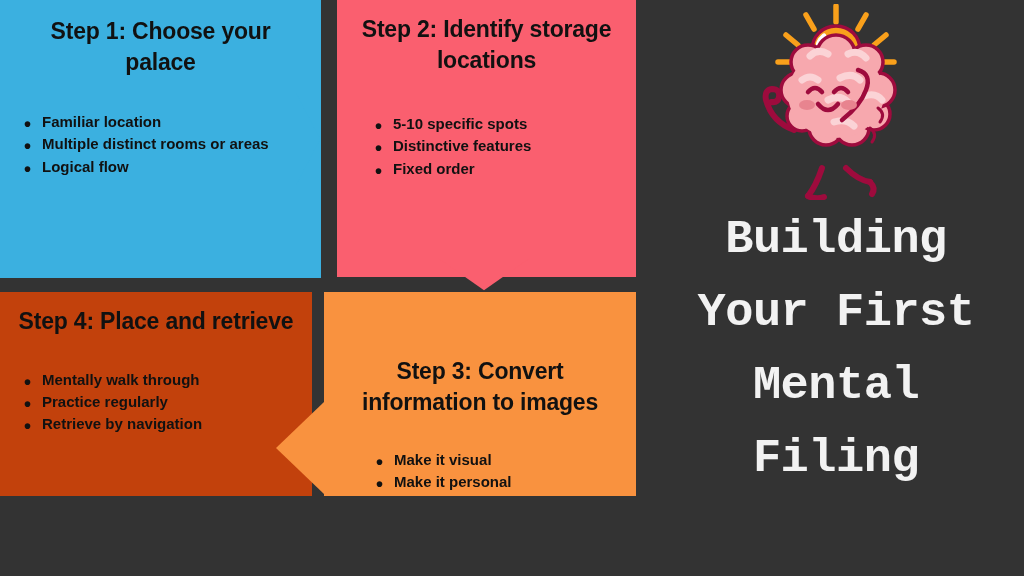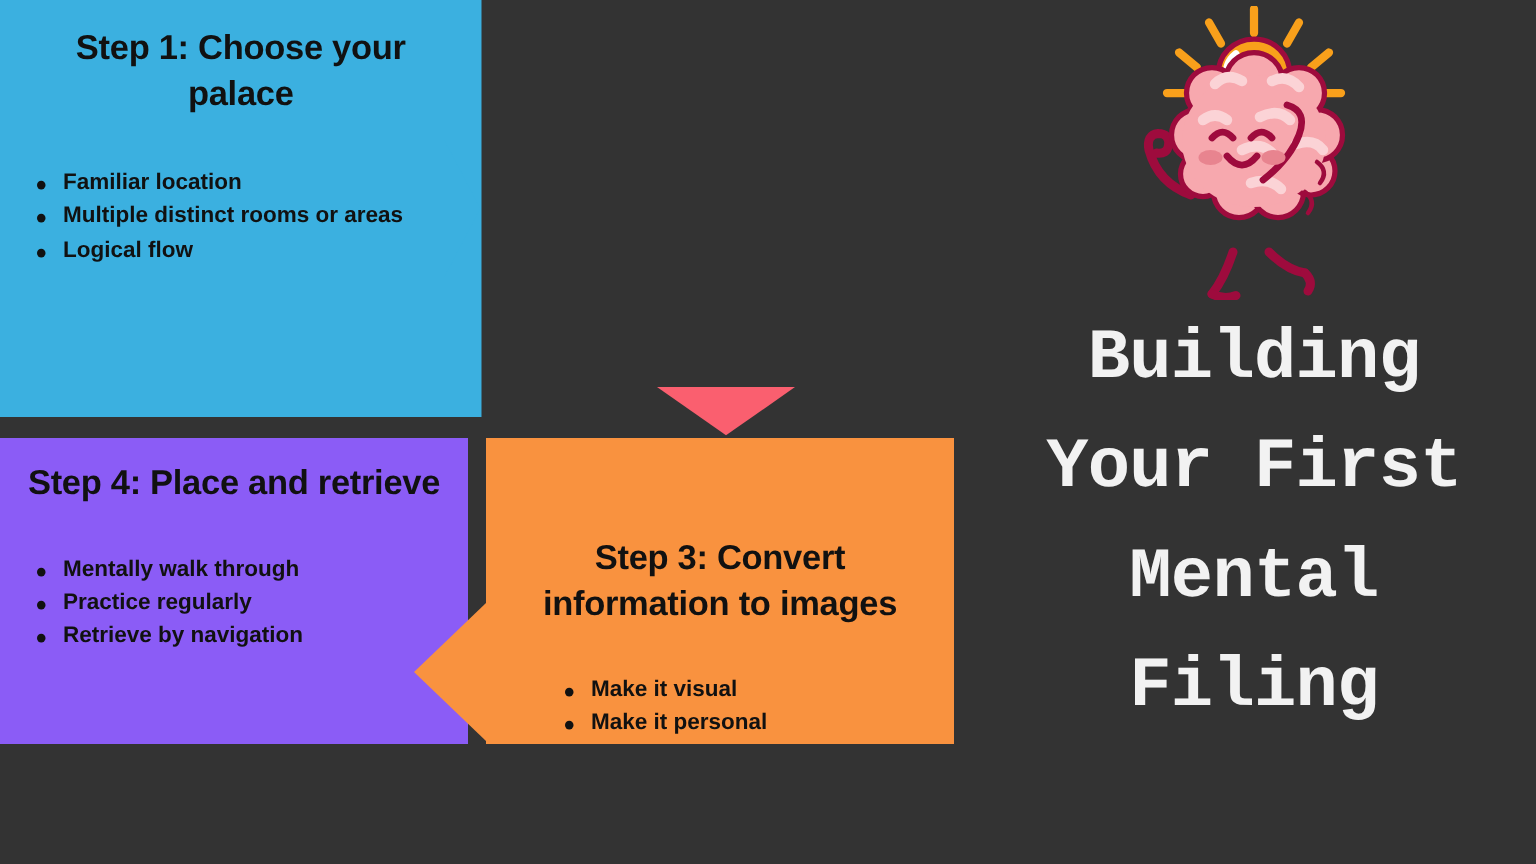--- a/index.html
+++ b/index.html
@@ -76,21 +76,21 @@
     left: 324px; top: 292px; width: 312px; height: 284px;
     background: #F9923F;
     padding: 44px 8px 0 8px;
   }
   #panel-step3 .panel-title { width: 100%; margin-top: 20px; }
   #panel-step3 .panel-list { margin-top: 32px; align-self: flex-start; padding-left: 44px; }
 
   
   #panel-step4 {
     left: 0px; top: 292px; width: 312px; height: 284px;
-    background: #8b5cf6;
+    background: #c2410c;
     padding: 14px 14px 0 14px;
   }
   #panel-step4 .panel-title { width: 100%; }
   #panel-step4 .panel-list { margin-top: 32px; align-self: flex-start; padding-left: 10px; }
 
   
   .arrow { position: absolute; }
 
   
   #arrow-1-to-2 {
@@ -144,20 +144,28 @@
 
   <div class="panel" id="panel-step1">
     <div class="panel-title">Step 1: Choose your palace</div>
     <ul class="panel-list">
       <li>Familiar location</li>
       <li>Multiple distinct rooms or areas</li>
       <li>Logical flow</li>
     </ul>
   </div>
 
+  <div class="panel" id="panel-step2">
+    <div class="panel-title">Step 2: Identify storage locations</div>
+    <ul class="panel-list">
+      <li>5-10 specific spots</li>
+      <li>Distinctive features</li>
+      <li>Fixed order</li>
+    </ul>
+  </div>
 
   <div class="panel" id="panel-step4">
     <div class="panel-title">Step 4: Place and retrieve</div>
     <ul class="panel-list">
       <li>Mentally walk through</li>
       <li>Practice regularly</li>
       <li>Retrieve by navigation</li>
     </ul>
   </div>
 

